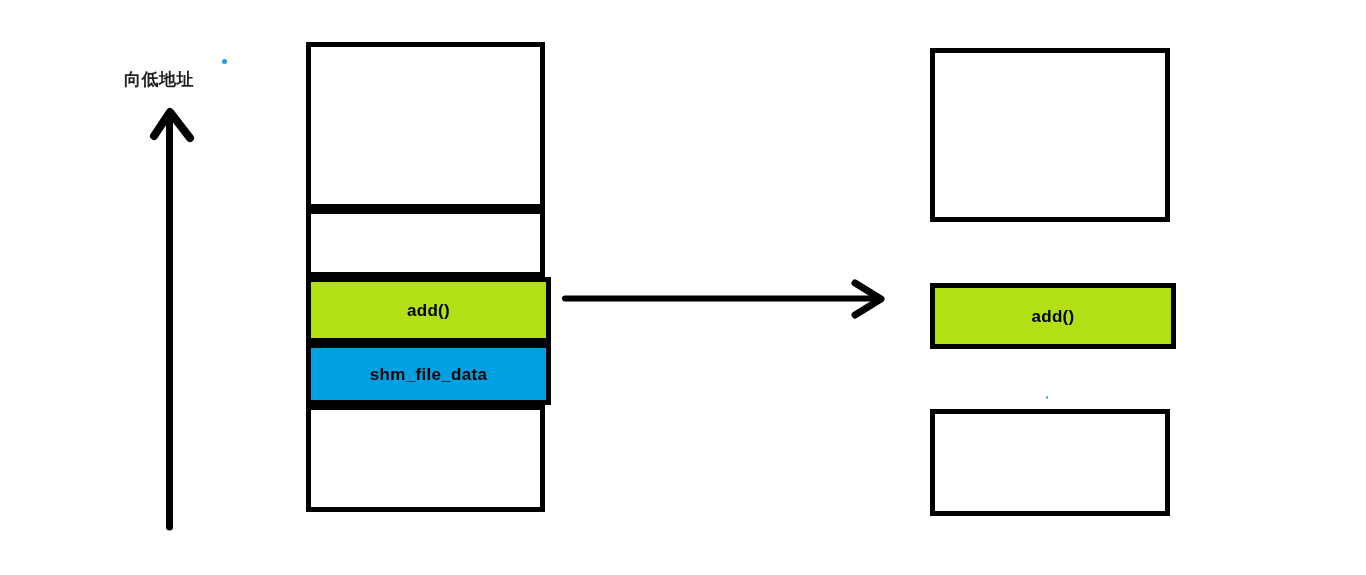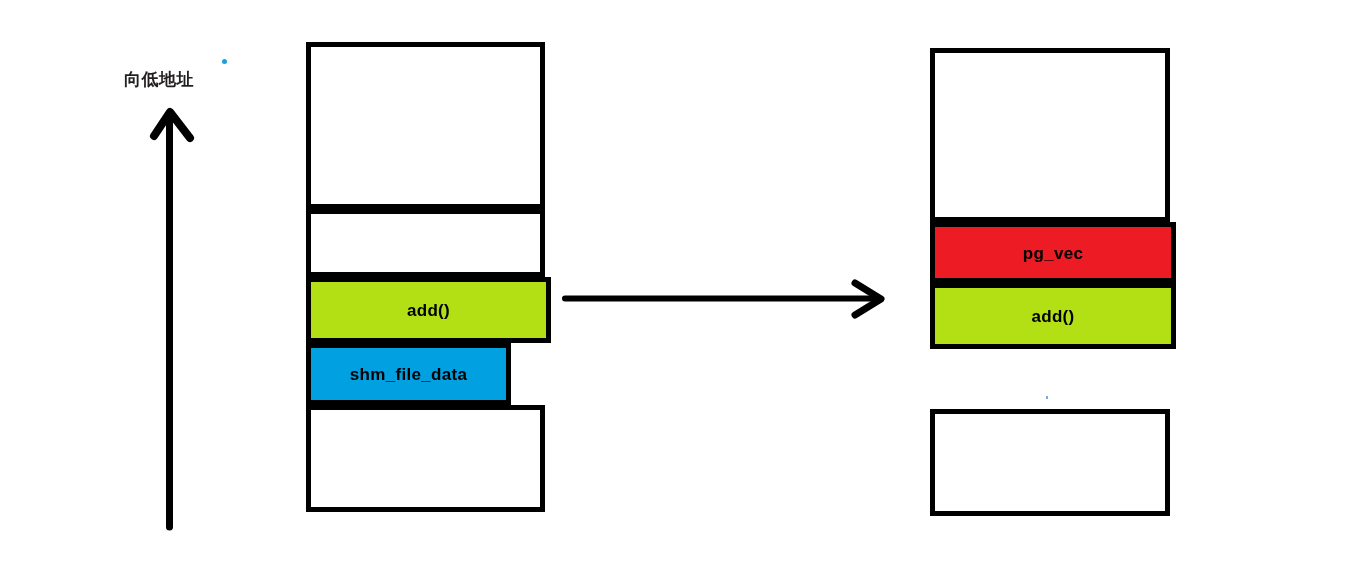--- a/index.html
+++ b/index.html
@@ -108,34 +108,31 @@
   <div class="stack" id="stack-0" style="left:306px; top:42px; width:239px; height:470px;">
       <div class="cell" style="left: 0px; top: 0px; width: 239px; height: 167px; background: rgb(255, 255, 255); z-index: 1;">
         <span class="cell-label"></span>
       </div>
       <div class="cell" style="left: 0px; top: 167px; width: 239px; height: 68px; background: rgb(255, 255, 255); z-index: 1;">
         <span class="cell-label"></span>
       </div>
       <div class="cell filled" style="left: 0px; top: 235px; width: 245px; height: 66px; background: rgb(178, 224, 21); z-index: 3;">
         <span class="cell-label">add()</span>
       </div>
-      <div class="cell filled" style="left: 0px; top: 301px; width: 205px; height: 62px; background: rgb(0, 160, 225); z-index: 3;">
+      <div class="cell filled" style="left: 0px; top: 301px; width: 245px; height: 62px; background: rgb(0, 160, 225); z-index: 3;">
         <span class="cell-label">shm_file_data</span>
       </div>
       <div class="cell" style="left: 0px; top: 363px; width: 239px; height: 107px; background: rgb(255, 255, 255); z-index: 1;">
         <span class="cell-label"></span>
       </div>
     </div>
 
   <div class="stack" id="stack-1" style="left:930px; top:48px; width:240px; height:471px;">
       <div class="cell" style="left: 0px; top: 0px; width: 240px; height: 174px; background: rgb(255, 255, 255); z-index: 1;">
         <span class="cell-label"></span>
-      </div>
-      <div class="cell filled" style="left: 0px; top: 174px; width: 246px; height: 61px; background: rgb(237, 28, 36); z-index: 3;">
-        <span class="cell-label">pg_vec</span>
       </div>
       <div class="cell filled" style="left: 0px; top: 235px; width: 246px; height: 66px; background: rgb(178, 224, 21); z-index: 3;">
         <span class="cell-label">add()</span>
       </div>
       <div class="cell" style="left: 0px; top: 361px; width: 240px; height: 107px; background: rgb(255, 255, 255); z-index: 1;">
         <span class="cell-label"></span>
       </div>
     </div>
 
   <div class="stray-dot-2"></div>

